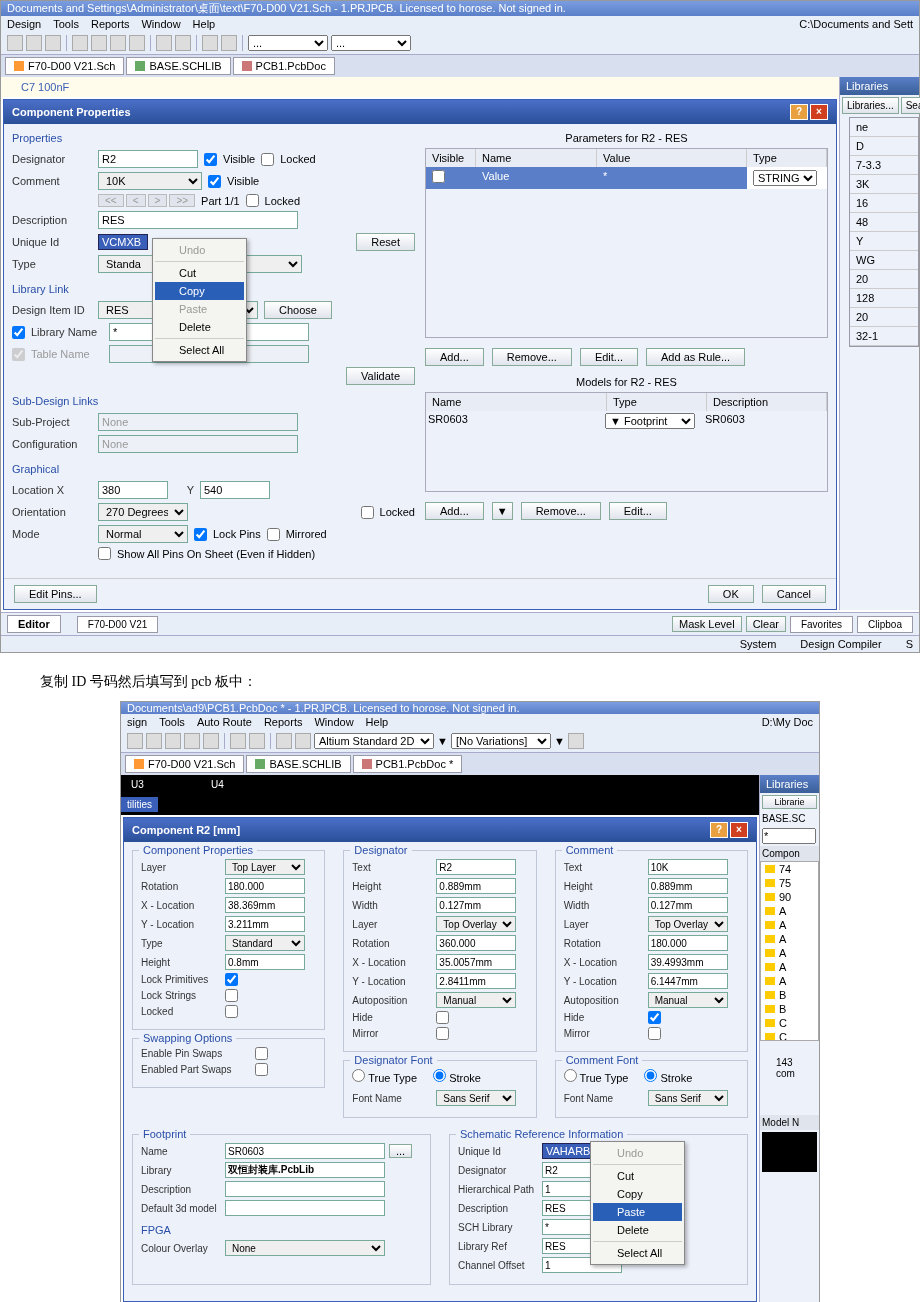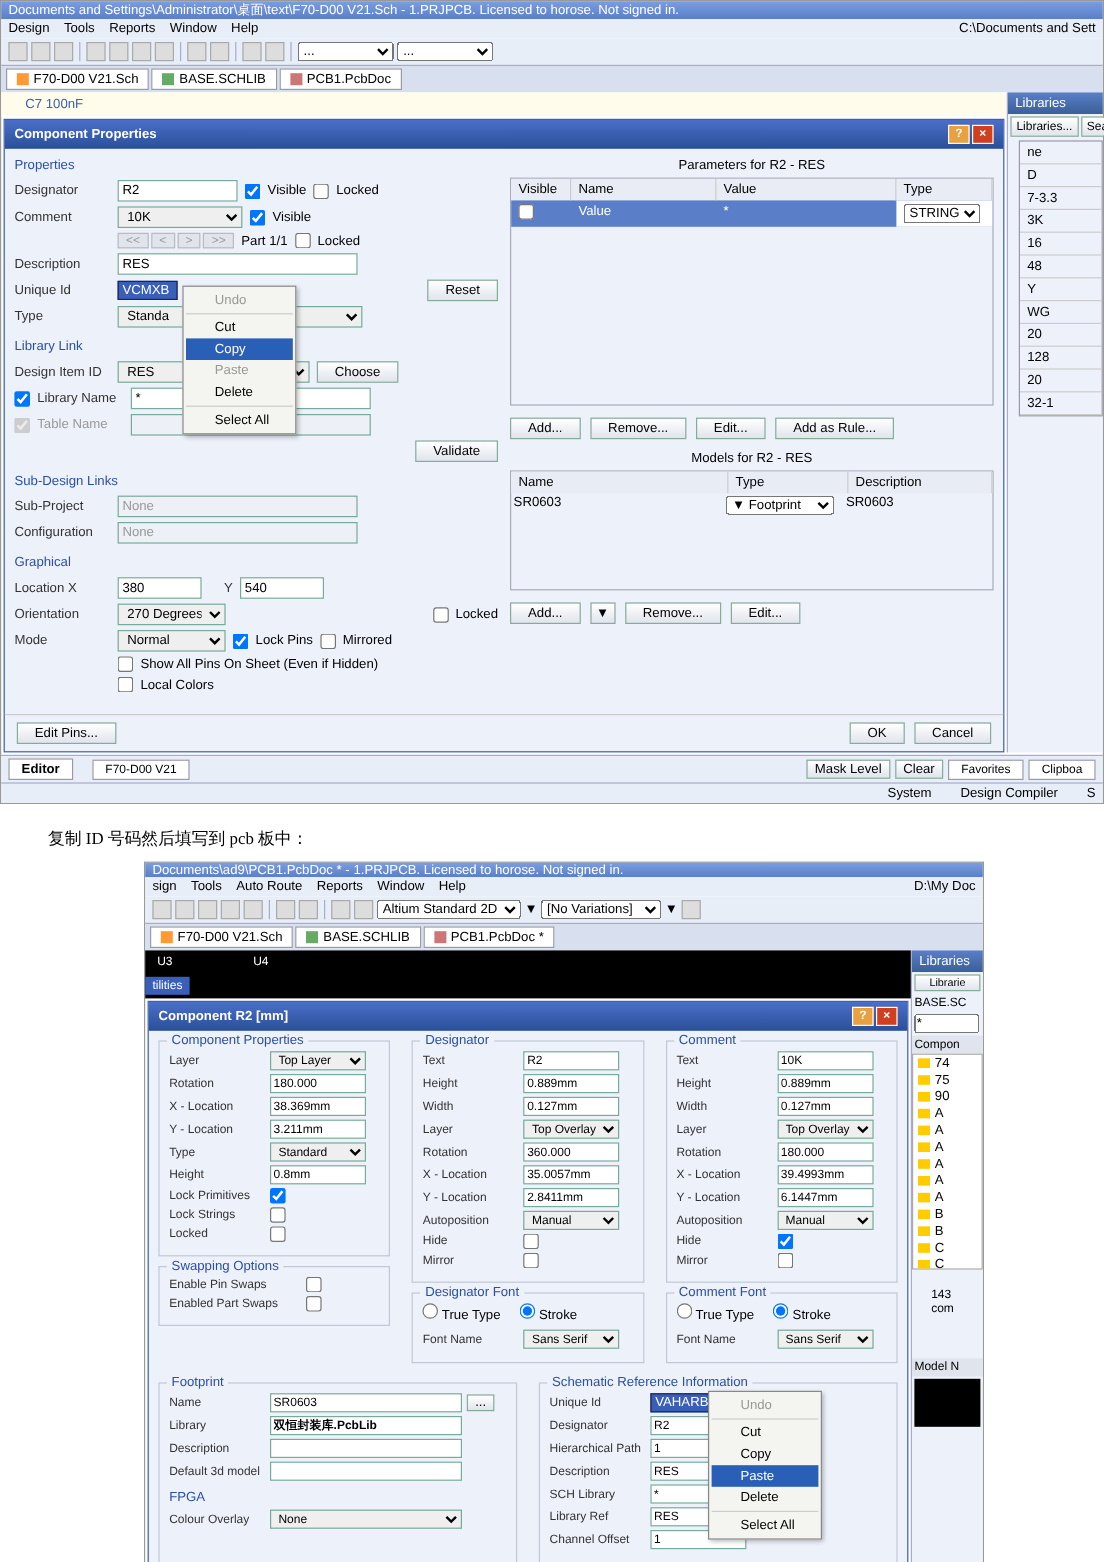--- a/index.html
+++ b/index.html
@@ -275,25 +275,20 @@
               <input type="checkbox" checked="" style="">
                 <span class="chklabel">Lock Pins</span>
               <input type="checkbox" style="">
                 <span class="chklabel">Mirrored</span>
             </div>
             <div class="row">
               <label></label>
               <input type="checkbox" style="">
                 <span class="chklabel">Show All Pins On Sheet (Even if Hidden)</span>
             </div>
-            <div class="row">
-              <label></label>
-              <input type="checkbox" style="">
-                <span class="chklabel">Local Colors</span>
-            </div>
           </div>
         </div>
 
         <div class="dialog-col">
           <div style="text-align:center;margin-bottom:4px">Parameters for R2 - RES</div>
           <div class="params-table" style="height:190px">
             <div class="params-head">
               <div class="col-vis">Visible</div>
               <div class="col-name">Name</div>
               <div class="col-val">Value</div>

